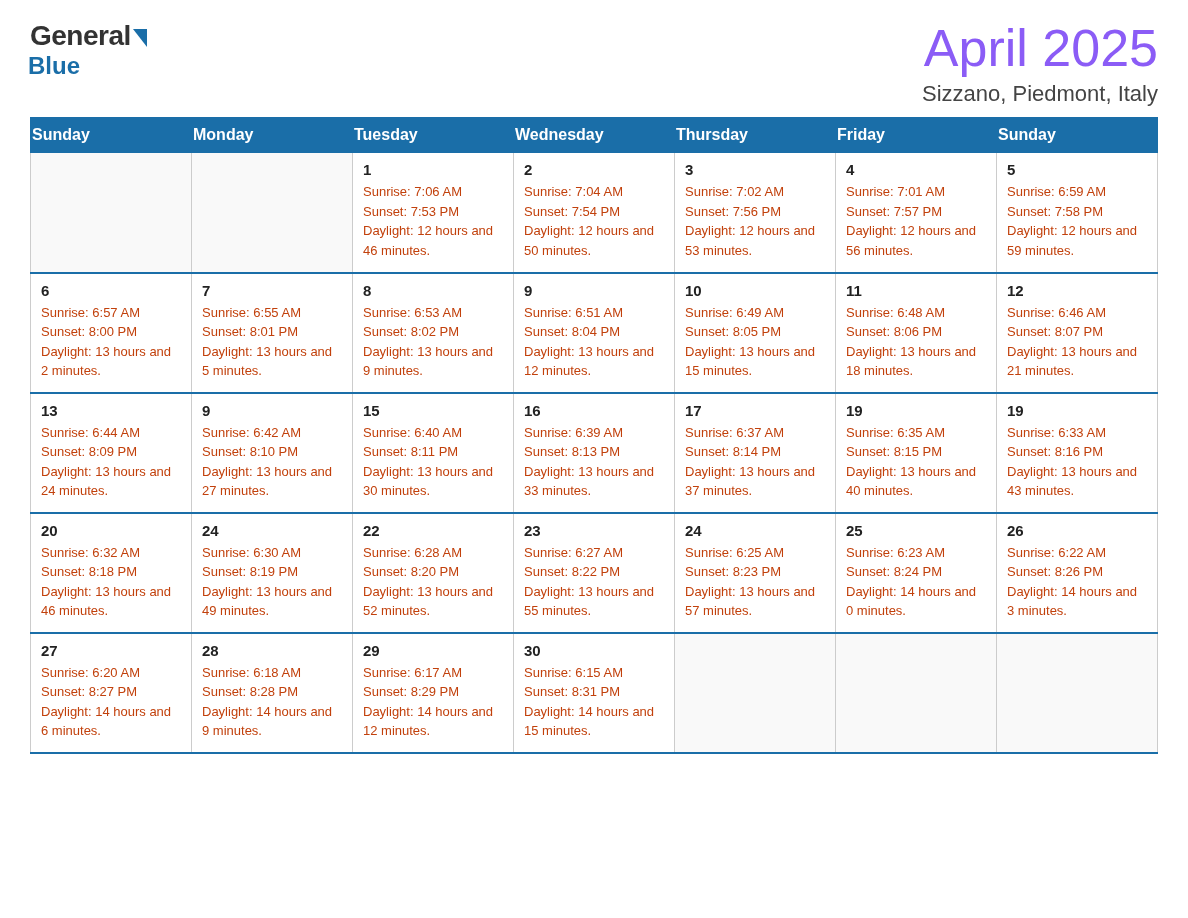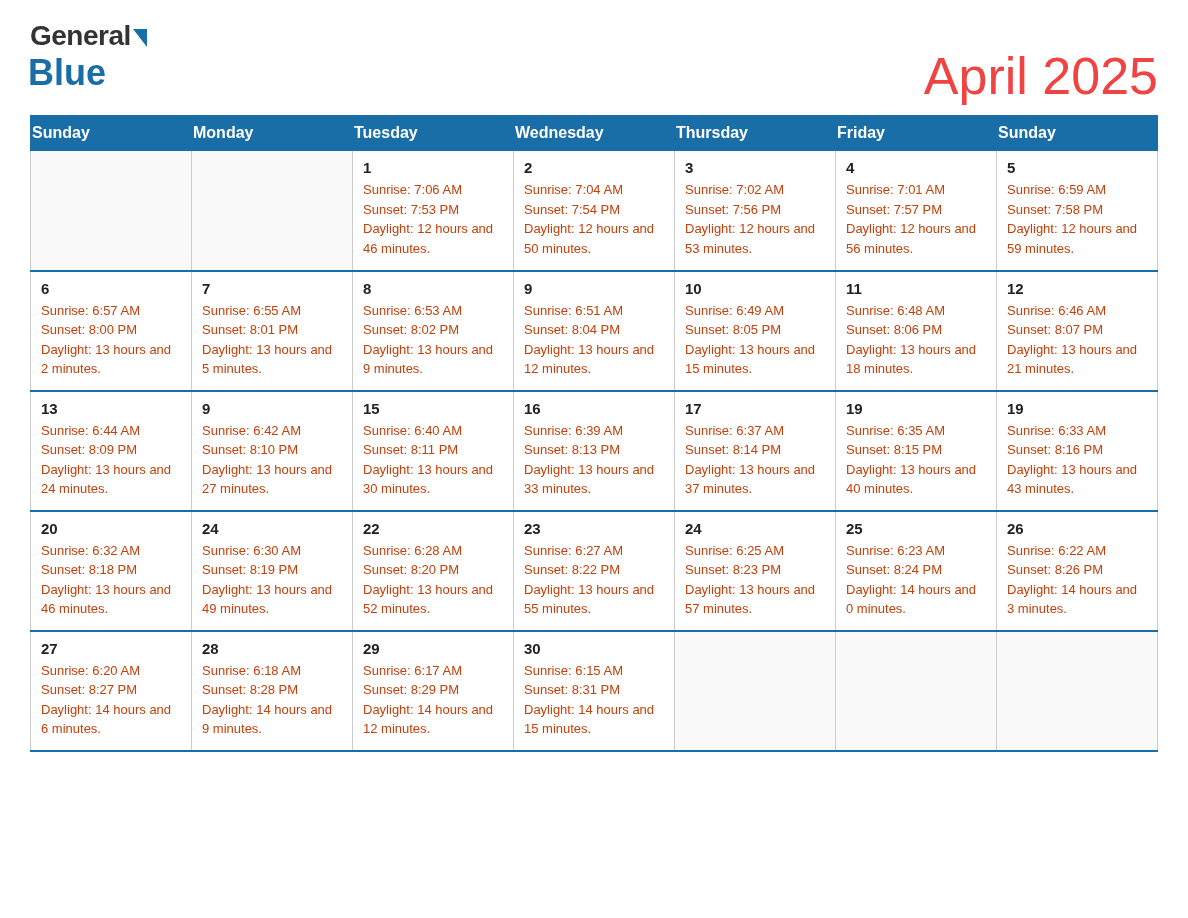--- a/index.html
+++ b/index.html
@@ -34,34 +34,33 @@
     .logo-arrow {
       width: 0;
       height: 0;
       border-left: 14px solid transparent;
       border-right: 0px solid transparent;
       border-top: 18px solid #1a6ea8;
       margin-left: 2px;
       margin-top: 4px;
     }
     .logo-blue {
-      font-size: 36px;
+      font-size: 24px;
       font-weight: bold;
       color: #1a6ea8;
       margin-left: -2px;
     }
     .title-block {
       text-align: right;
     }
     .month-title {
       font-size: 52px;
       font-weight: normal;
-      color: #ef4444;
+      color: #8b5cf6;
       line-height: 1.1;
-      margin-top: 28px;
     }
     .location-title {
       font-size: 22px;
       color: #444;
       margin-top: 4px;
     }
     table {
       width: 100%;
       border-collapse: collapse;
       table-layout: fixed;
@@ -107,20 +106,21 @@
 <div class="header">
   <div class="logo">
     <div class="logo-top">
       <span class="logo-general">General</span>
       <div class="logo-arrow"></div>
     </div>
     <span class="logo-blue">Blue</span>
   </div>
   <div class="title-block">
     <div class="month-title">April 2025</div>
+    <div class="location-title">Sizzano, Piedmont, Italy</div>
   </div>
 </div>
 
 <table>
   <thead>
     <tr>
     <th>Sunday</th>
         <th>Monday</th>
         <th>Tuesday</th>
         <th>Wednesday</th>

